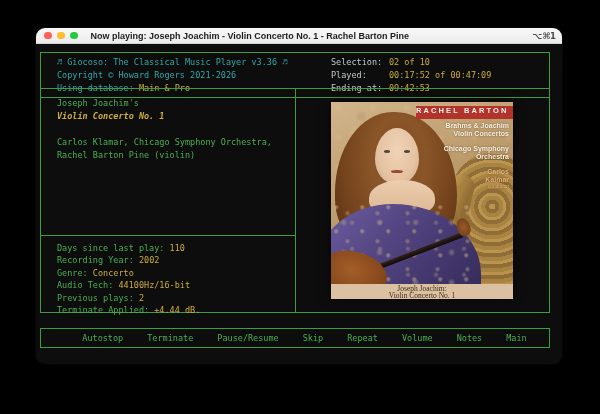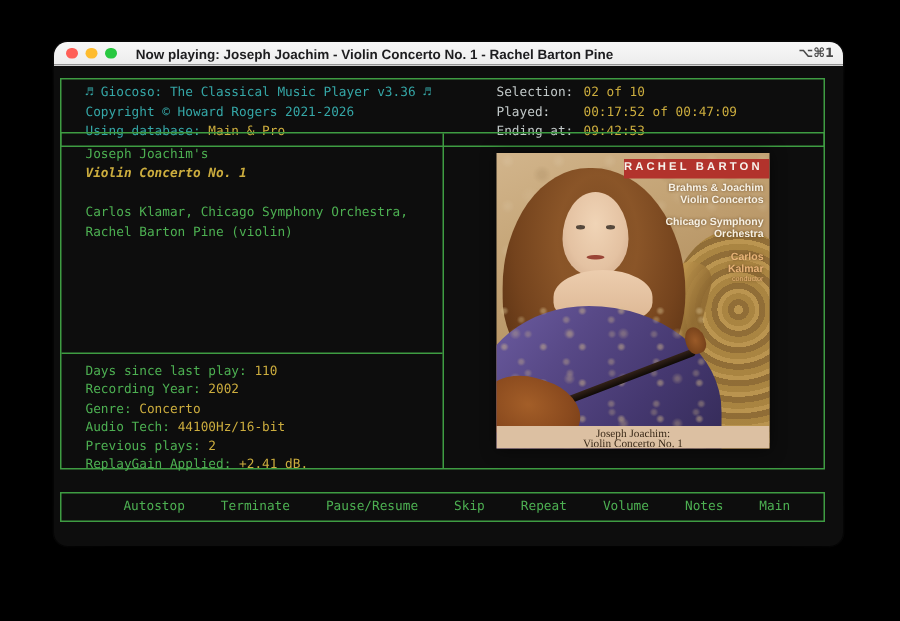--- a/index.html
+++ b/index.html
@@ -137,21 +137,21 @@
           <div class="line g">Carlos Klamar, Chicago Symphony Orchestra,</div>
           <div class="line g">Rachel Barton Pine (violin)</div>
         </div>
 
         <div class="details-panel">
           <div class="line"><span class="g">Days since last play: </span><span class="y">110</span></div>
           <div class="line"><span class="g">Recording Year: </span><span class="y">2002</span></div>
           <div class="line"><span class="g">Genre: </span><span class="y">Concerto</span></div>
           <div class="line"><span class="g">Audio Tech: </span><span class="y">44100Hz/16-bit</span></div>
           <div class="line"><span class="g">Previous plays: </span><span class="y">2</span></div>
-          <div class="line"><span class="g">ReplayGain Applied: </span><span class="y">+2.41 dB.</span></div>
+          <div class="line"><span class="g">Terminate Applied: </span><span class="y">+4.44 dB.</span></div>
         </div>
 
         <div class="album">
           <div class="damask"></div>
           <div class="chair"></div>
           <div class="chair-arm"></div>
           <div class="hair"></div>
           <div class="face">
             <span class="eye l"></span>
             <span class="eye rt"></span>

